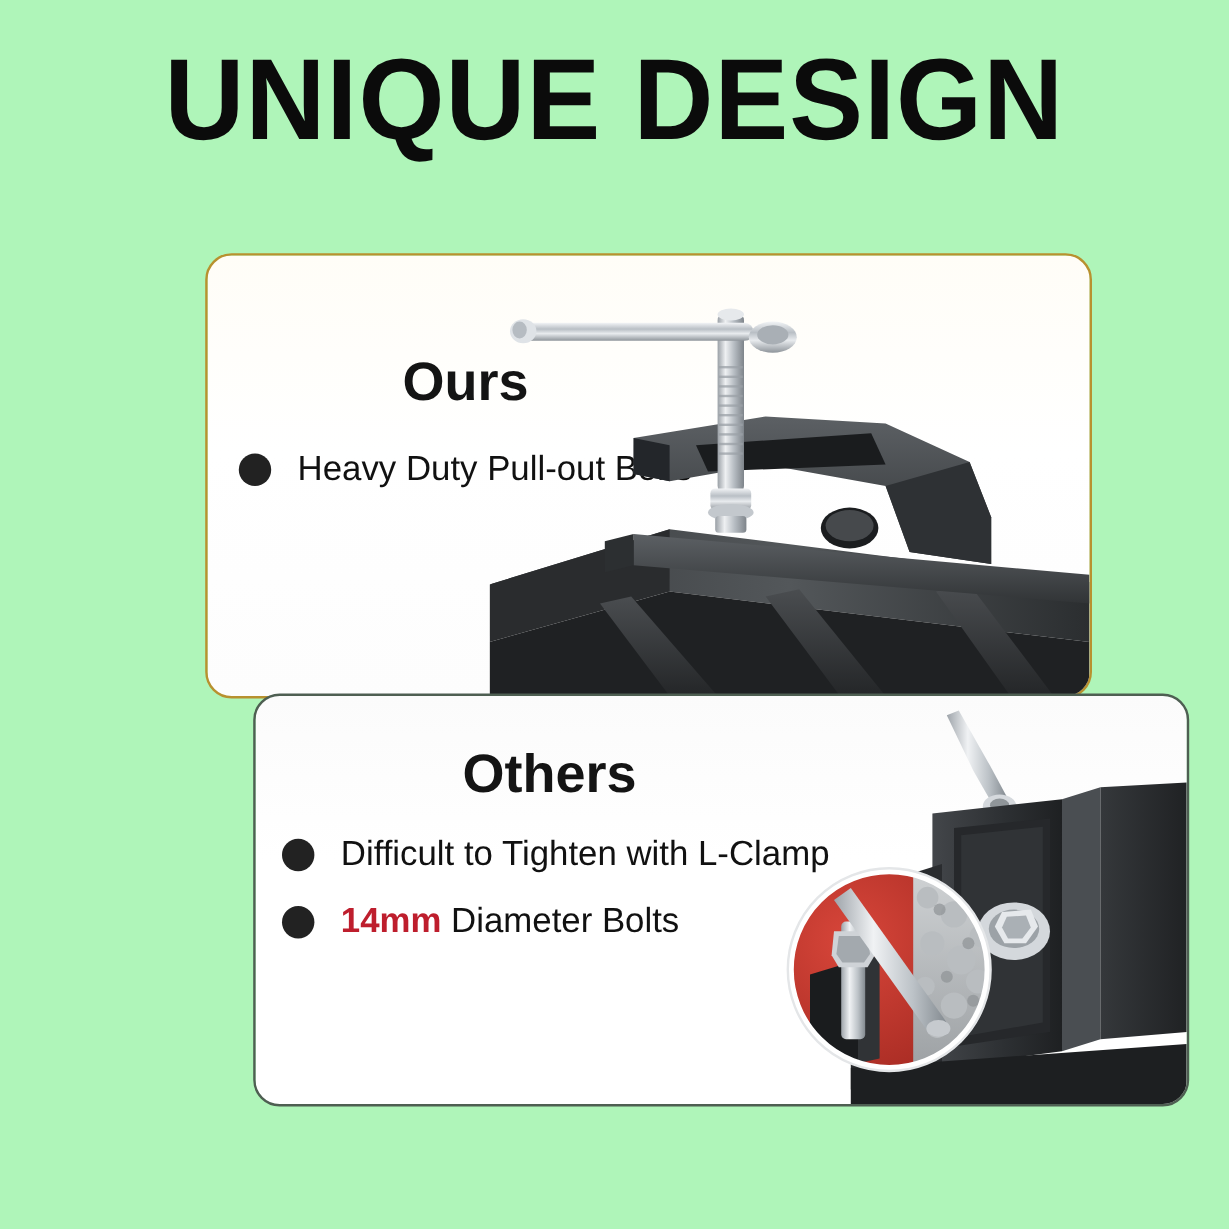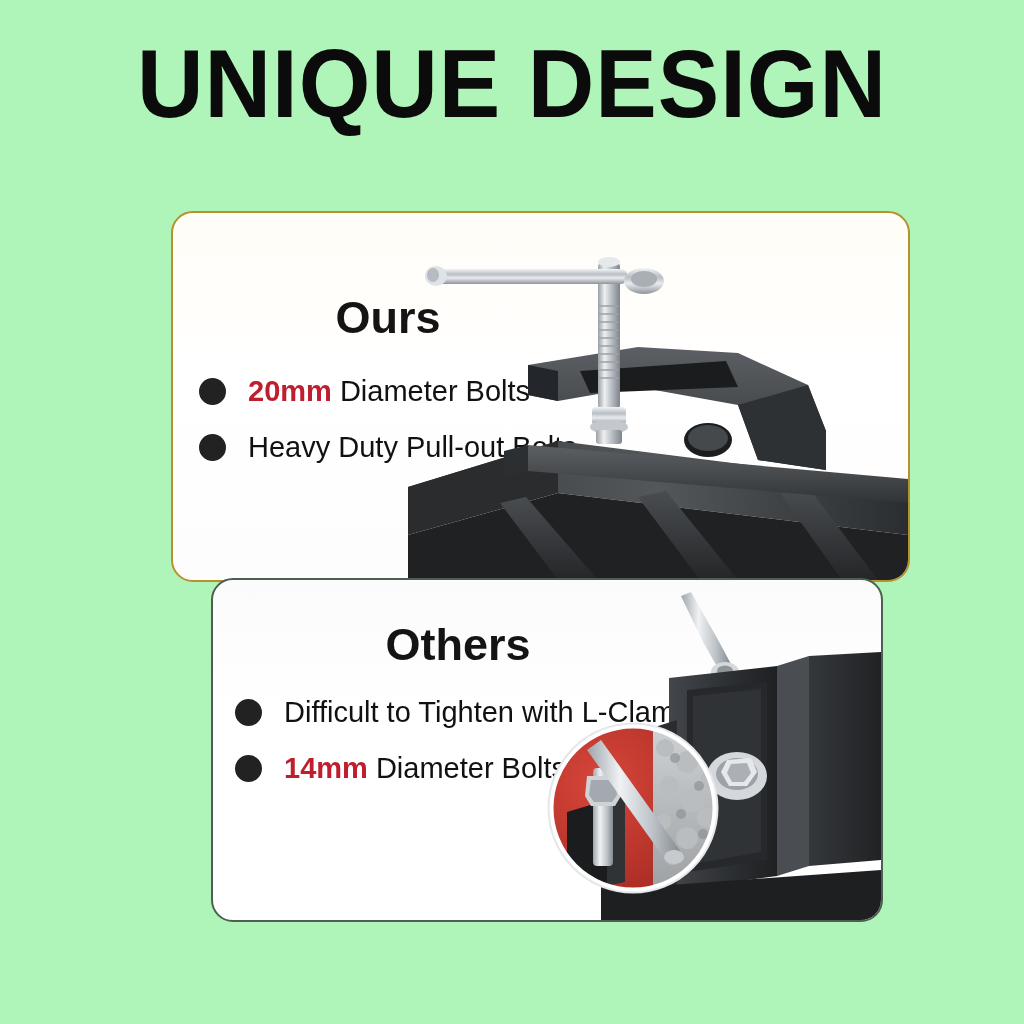--- a/index.html
+++ b/index.html
@@ -51,21 +51,21 @@
     height: 371px;
     border: 2px solid #b8912f;
     border-radius: 22px;
     background: linear-gradient(180deg,#fffdf7 0%, #ffffff 45%, #fdfdfd 100%);
     box-sizing: border-box;
     z-index: 2;
   }
   .card-others {
     left: 211px;
     top: 578px;
-    width: 672px;
+    width: 780px;
     height: 344px;
     border: 2px solid #4e5f52;
     border-radius: 22px;
     background: linear-gradient(180deg,#fbfbfb 0%, #ffffff 40%, #ffffff 100%);
     box-sizing: border-box;
     z-index: 3;
   }
 
   .card-heading {
     position: absolute;
@@ -142,24 +142,20 @@
 
 <div id="stage">
 
   <div class="page-title">UNIQUE DESIGN</div>
 
   <div class="card card-ours">
 
     <div class="card-heading heading-ours">Ours</div>
 
     <ul class="bullet-list bullets-ours">
-      <li class="bullet-row">
-        <span class="bullet-dot"></span>
-        <span class="bullet-text"><span class="hl">20mm</span> <span>Diameter Bolts</span></span>
-      </li>
       <li class="bullet-row">
         <span class="bullet-dot"></span>
         <span class="bullet-text"><span>Heavy Duty Pull-out Bolts</span></span>
       </li>
     </ul>
 
     <div class="photo-ours">
       <svg width="500" height="345" viewBox="0 0 500 345">
         <defs>
           <linearGradient id="oBlkA" x1="0" y1="0" x2="0" y2="1">

